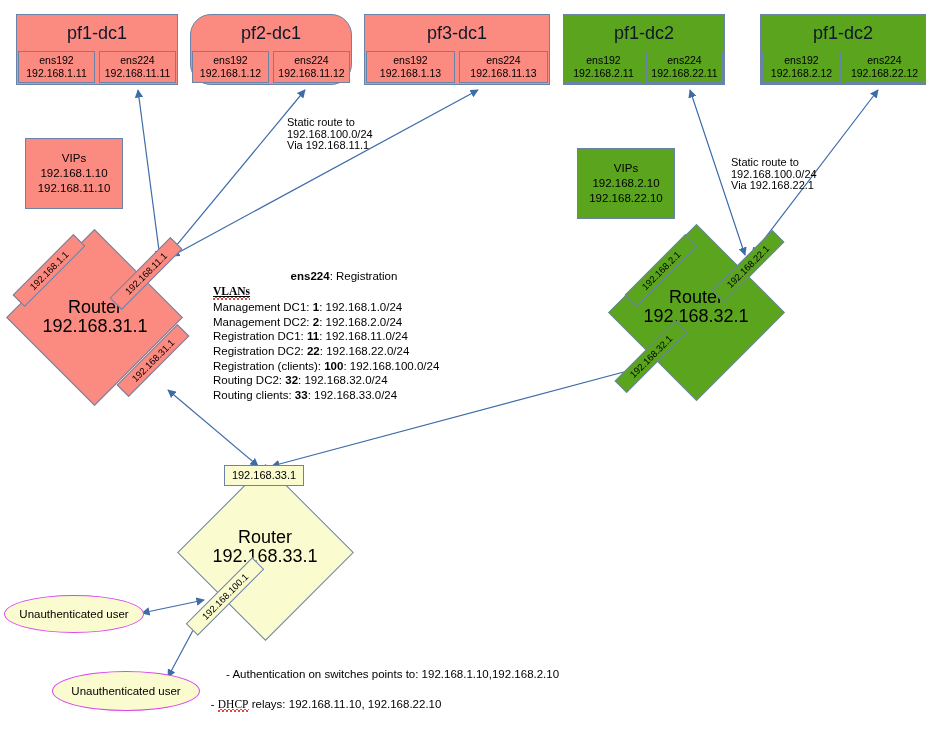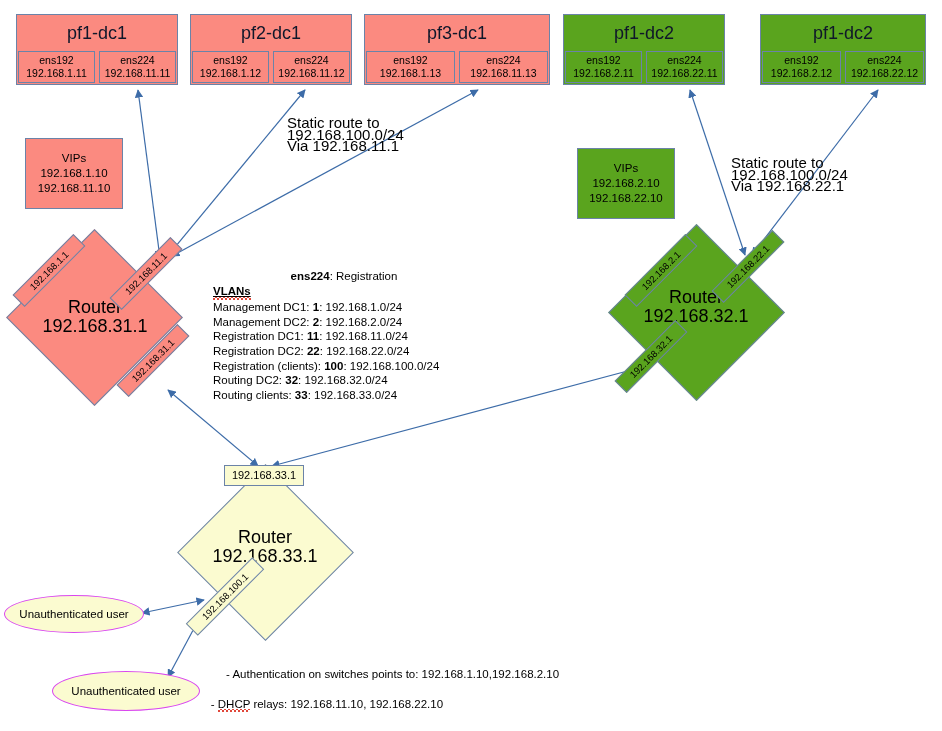--- a/index.html
+++ b/index.html
@@ -42,31 +42,31 @@
   .rectlabel{position:absolute;box-sizing:border-box;border:1px solid #6b83a8;
              background:#fbfbd0;font-size:11px;line-height:15px;color:#000;
              text-align:center;padding:2px 5px;white-space:nowrap;}
 
   
   .ellipse{position:absolute;box-sizing:border-box;border:1px solid #d946ef;
            background:#fbfbd0;border-radius:50%;display:flex;align-items:center;
            justify-content:center;font-size:11.5px;color:#000;white-space:nowrap;}
 
   
-  .note{position:absolute;font-size:15px;line-height:11.5px;color:#000;white-space:pre;}
+  .note{position:absolute;font-size:11px;line-height:11.5px;color:#000;white-space:pre;}
   .legend{position:absolute;font-size:11.5px;line-height:14.6px;color:#000;}
   .legend .center{text-align:center;}
   .legend b{font-weight:bold;}
   .vlanhdr{font-weight:bold;text-decoration:underline;
            display:inline-block;position:relative;}
   .squig{background-repeat:repeat-x;background-position:0 100%;
          background-size:4px 3px;
          background-image:radial-gradient(circle at 1px 2px,#e0473a 1px,transparent 1.2px),
                           radial-gradient(circle at 3px 0px,#e0473a 1px,transparent 1.2px);
-         padding-bottom:2px;}
+         padding-bottom:2px;font-family:Liberation Serif, serif;}
   .foot{position:absolute;font-size:11.5px;line-height:15px;color:#000;white-space:pre;}
 </style>
 </head>
 <body>
 
 <div id="stage">
 
   <svg id="wires" viewBox="0 0 942 731" xmlns="http://www.w3.org/2000/svg">
     <defs>
       <marker id="ah" viewBox="0 0 10 10" refX="9" refY="5" markerWidth="7" markerHeight="7" orient="auto-start-reverse">
@@ -101,21 +101,21 @@
         <div>ens192</div>
         <div>192.168.1.11</div>
       </div>
       <div class="port">
         <div>ens224</div>
         <div>192.168.11.11</div>
       </div>
     </div>
   </div>
 
-  <div class="host red" style="left:190px;top:14px;width:162px;">
+  <div class="host red" style="left:190px;top:14px;width:162px;border-radius:21px;">
     <div class="title">pf2-dc1</div>
     <div class="ports">
       <div class="port">
         <div>ens192</div>
         <div>192.168.1.12</div>
       </div>
       <div class="port">
         <div>ens224</div>
         <div>192.168.11.12</div>
       </div>

